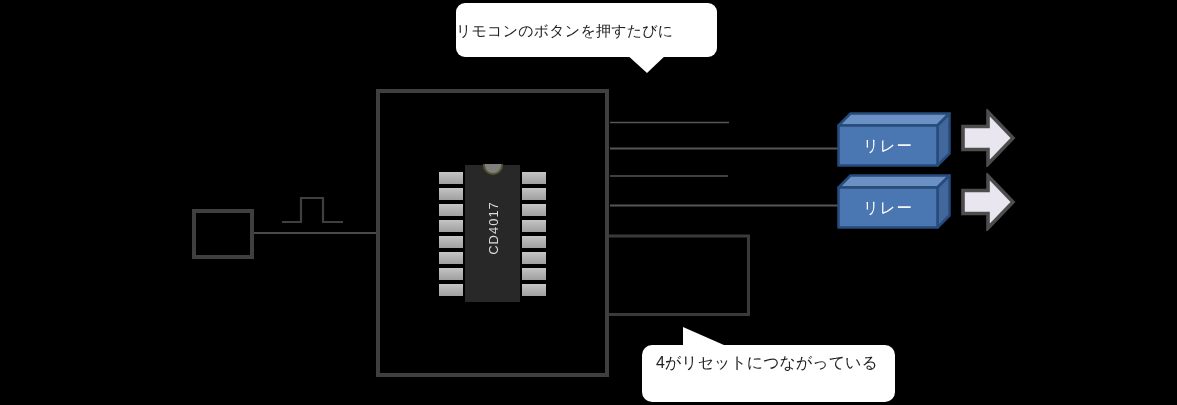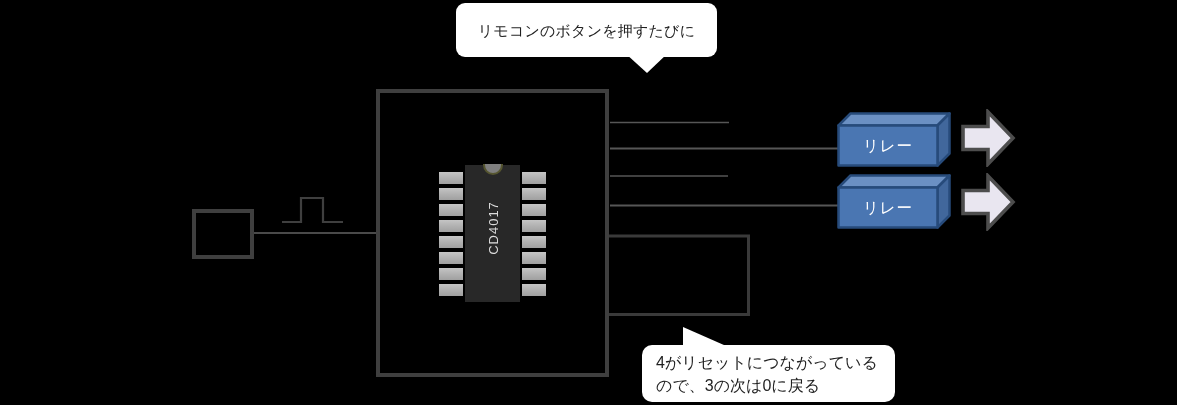--- a/index.html
+++ b/index.html
@@ -8,21 +8,21 @@
     font-family:"Liberation Sans","DejaVu Sans",sans-serif;
   }
   .abs{position:absolute;}
   
   .callout{
     position:absolute;background:#ffffff;color:#1f1f1f;
     box-sizing:border-box;
   }
   .callout-top{
     left:456px;top:3px;width:261px;height:54px;border-radius:9px;
-    display:flex;flex-direction:column;justify-content:center;align-items:center;
+    display:flex;flex-direction:column;justify-content:center;align-items:flex-start;
     font-size:15px;line-height:21px;text-align:center;letter-spacing:0.2px;
   }
   .callout-bottom{
     left:642px;top:345px;width:253px;height:57px;border-radius:10px;
     font-size:16px;line-height:23px;text-align:left;padding:6px 4px 0 14px;
   }
   .tail-svg{position:absolute;display:block;}
   
   .main-box{
     left:376px;top:89px;width:233px;height:288px;
@@ -146,16 +146,15 @@
   </svg>
   <div class="callout callout-top">
     <div>リモコンのボタンを押すたびに</div>
   </div>
 
   <svg class="tail-svg" style="left:678px;top:326px;" width="58" height="24" viewBox="0 0 58 24">
     <polygon points="5,1 5,23 55,23" fill="#ffffff"></polygon>
   </svg>
   <div class="callout callout-bottom">
     <div>4がリセットにつながっている</div>
-    <div>ので、3の次は0に戻る</div>
   </div>
 
 </div>
 
 </body></html>

